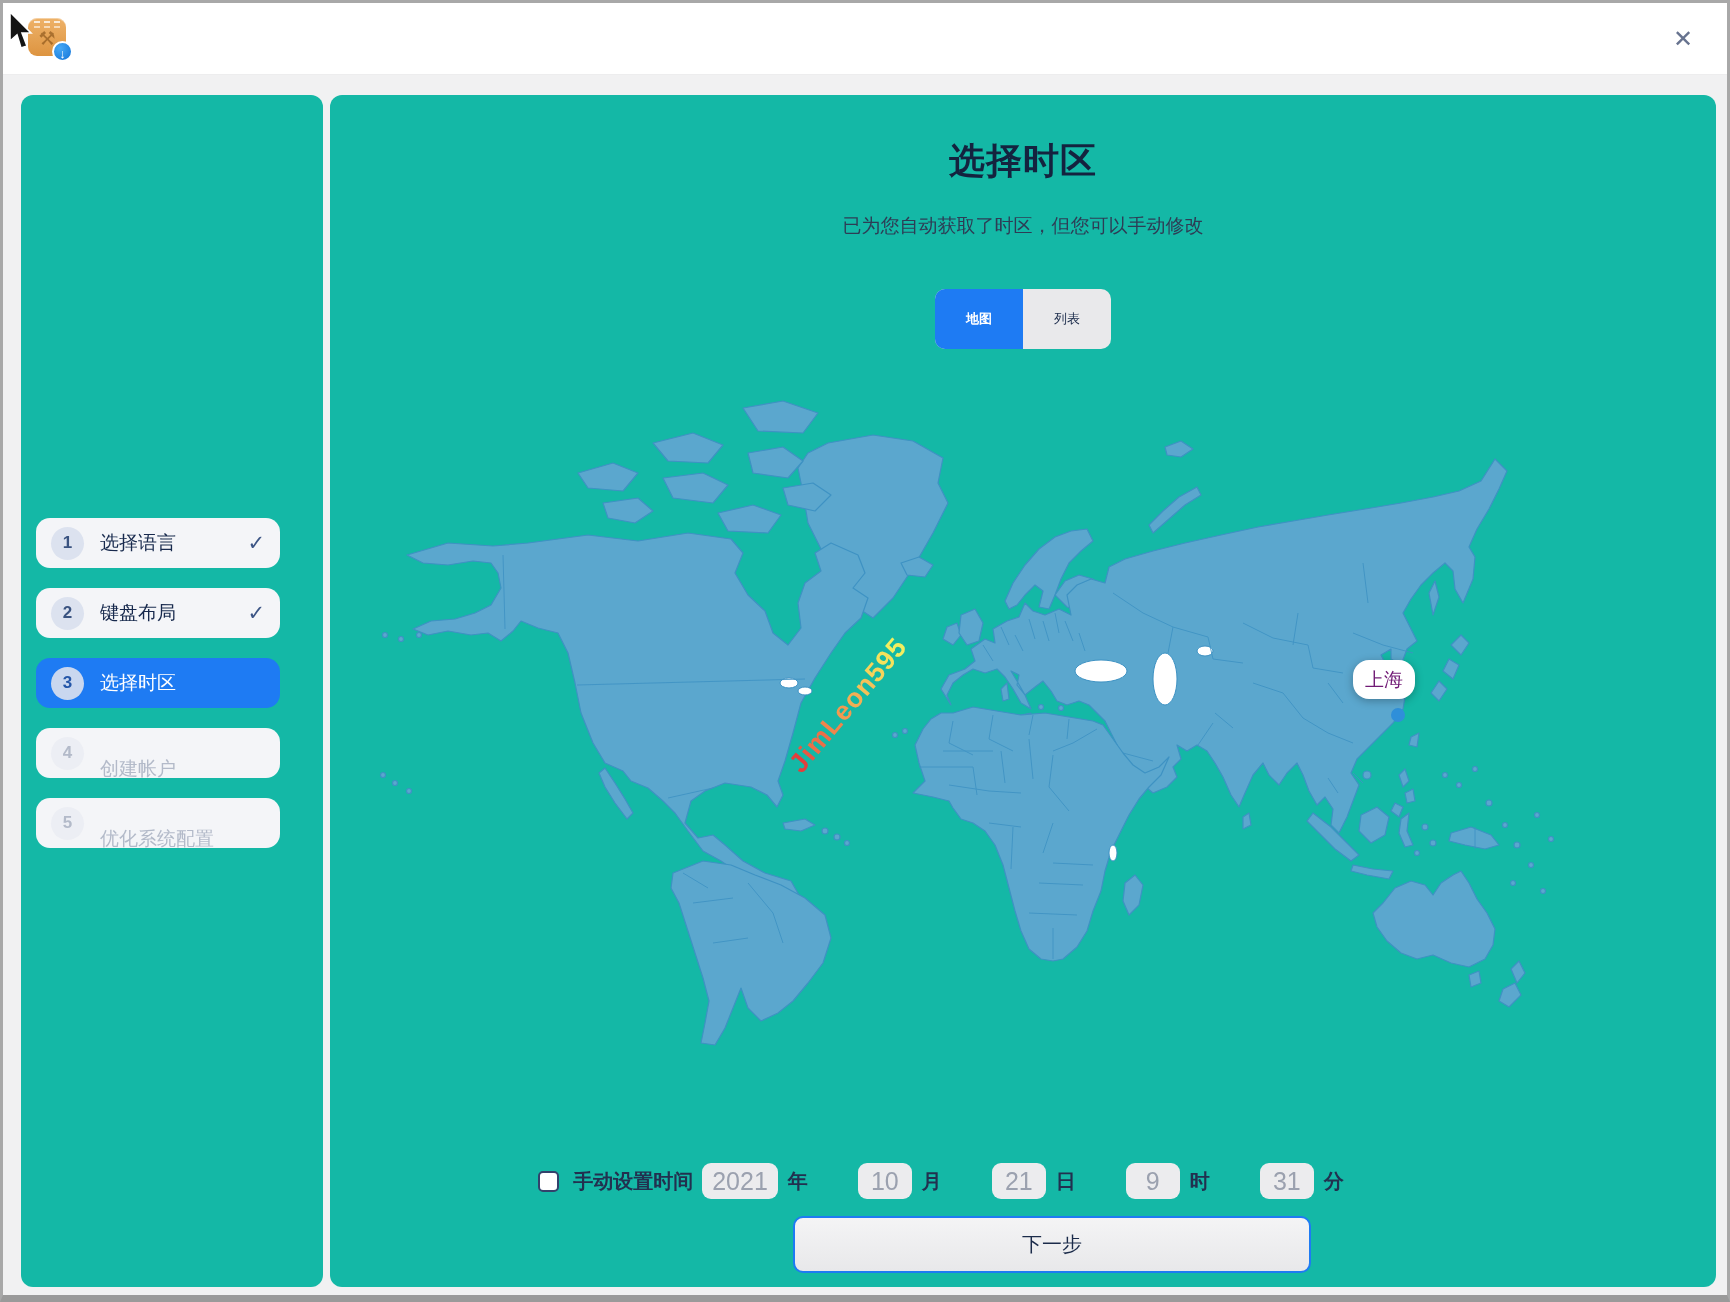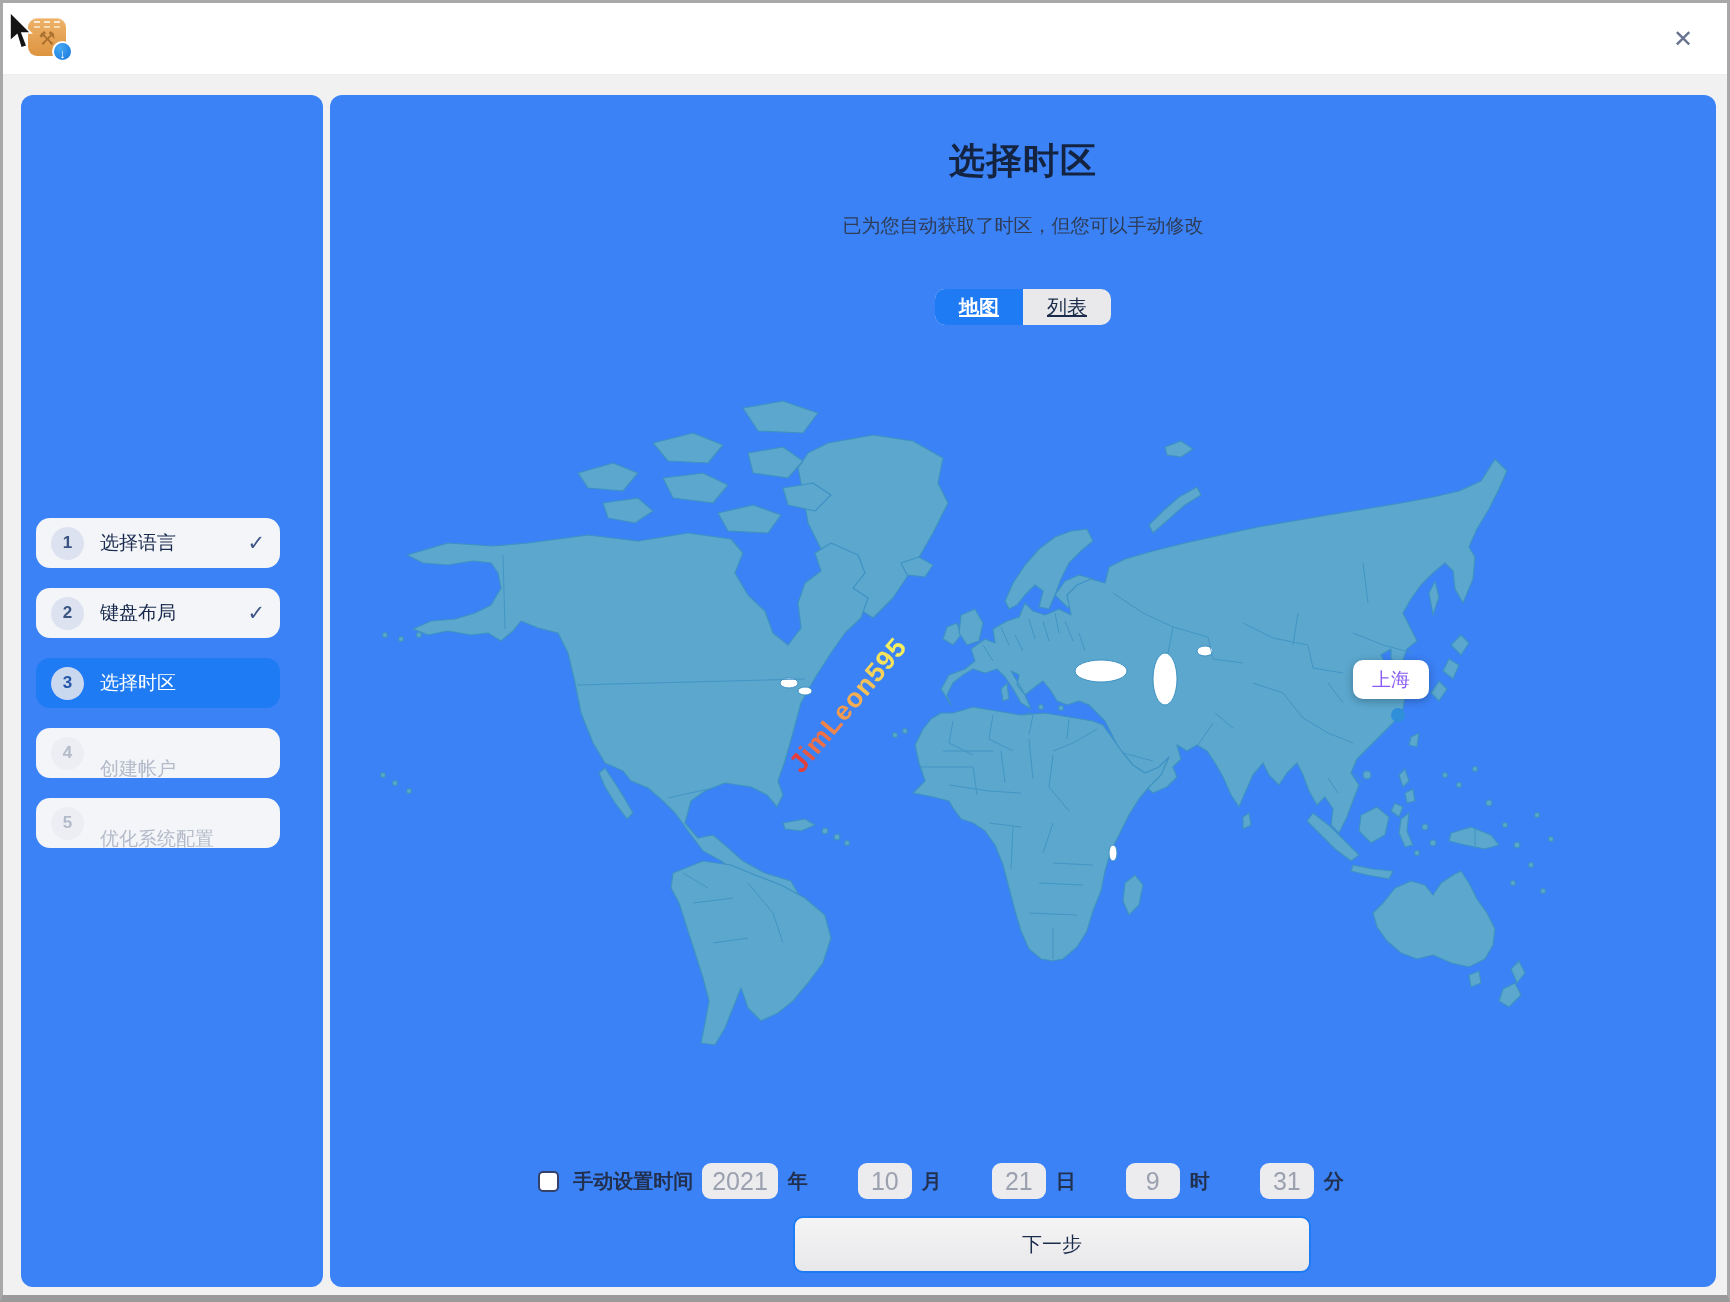--- a/index.html
+++ b/index.html
@@ -35,21 +35,21 @@
     background:radial-gradient(circle at 35% 30%,#47a9f5,#1273d8);
     border:2px solid #fff;
     color:#fff;font-size:13px;font-weight:bold;line-height:21px;text-align:center;
   }
   .close-btn{
     position:absolute;right:28px;top:20px;width:32px;height:32px;
     color:#67738f;font-size:24px;line-height:32px;text-align:center;cursor:default;
   }
   .cursor{position:absolute;left:5px;top:8px;z-index:50;}
 
-  .panel{position:absolute;background:#3b82f6;border-radius:12px;}
+  .panel{position:absolute;background:#14b8a6;border-radius:12px;}
   .sidebar{left:18px;top:92px;width:302px;height:1192px;}
   .main{left:327px;top:92px;width:1386px;height:1192px;}
 
   
   .step{
     position:absolute;left:15px;width:244px;height:50px;
     background:#f4f5f8;border-radius:14px;
     display:flex;align-items:center;padding:0 15px;
   }
   .step .num{
@@ -74,32 +74,32 @@
     font-size:36px;font-weight:700;color:#14233f;letter-spacing:1px;
   }
   .page-subtitle{
     margin-top:27px;text-align:center;font-size:19px;color:#2e3c55;
   }
   .toggle-wrap{margin-top:50px;text-align:center;}
   .toggle{
     display:inline-flex;border-radius:10px;overflow:hidden;background:#e9e9eb;
   }
   .toggle .tbtn{
-    width:88px;height:36px;display:flex;align-items:center;justify-content:center;
-    font-size:20px;color:#1b2b4a;cursor:default;text-decoration:underline;
+    width:88px;height:60px;display:flex;align-items:center;justify-content:center;
+    font-size:13px;color:#1b2b4a;cursor:default;
   }
   .toggle .tbtn.active{background:#1e7bf3;color:#fff;font-weight:600;}
 
   .map-box{position:absolute;left:350px;top:380px;width:1220px;height:670px;}
 
   .city-label{
     position:absolute;left:1350px;top:657px;height:39px;
-    background:#fff;border-radius:10px;padding:0 19px;
+    background:#fff;border-radius:16px;padding:0 12px;
     box-shadow:0 2px 9px rgba(0,0,0,.28);
-    font-size:19px;color:#8b5cf6;display:flex;align-items:center;z-index:5;
+    font-size:19px;color:#701a75;display:flex;align-items:center;z-index:5;
   }
   .city-dot{
     position:absolute;left:1388px;top:705px;width:14px;height:14px;border-radius:50%;
     background:#2f8fd9;z-index:4;
   }
 
   .watermark{
     position:absolute;left:845px;top:702px;transform:translate(-50%,-50%) rotate(-50deg);
     font-family:"DejaVu Sans Mono","Liberation Mono",monospace;
     font-size:27px;font-weight:bold;letter-spacing:1px;white-space:nowrap;z-index:3;

